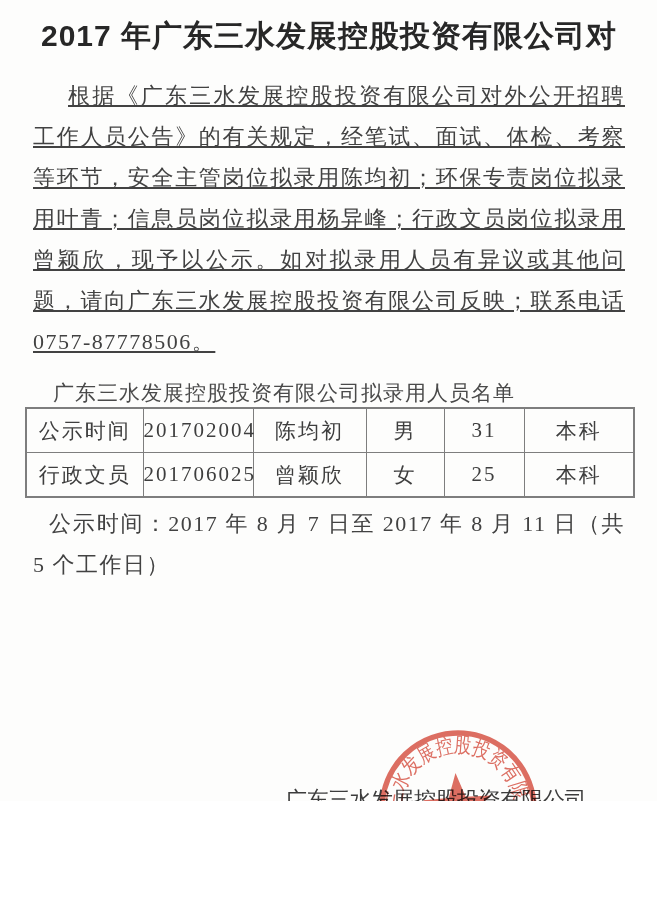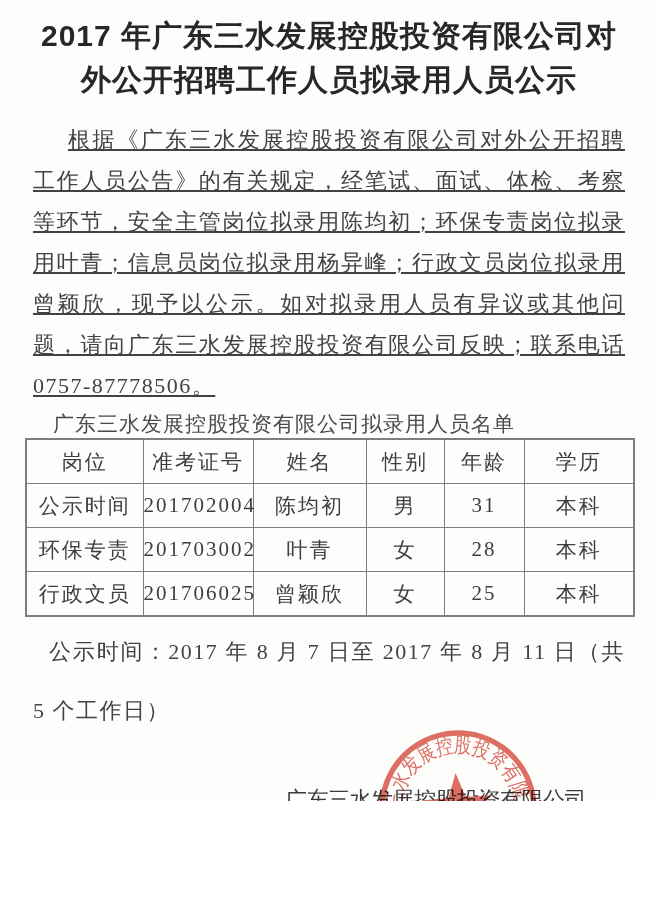--- a/index.html
+++ b/index.html
@@ -25,21 +25,21 @@
   .body-par{
     margin:17px 0 0 0;
     font-size:22px;
     line-height:41px;
     text-align:justify;
     text-indent:35px;
     letter-spacing:1.5px;
     text-decoration:underline;
   }
   .table-caption{
-    margin:4px 0 0 0;
+    margin:17px 0 0 0;
     font-size:21px;
     line-height:28px;
     text-indent:20px;
     letter-spacing:1px;
     color:#4a4a4a;
   }
   table.roster{
     border-collapse:collapse;
     table-layout:fixed;
     width:608px;
@@ -53,21 +53,21 @@
     vertical-align:middle;
     font-weight:normal;
     letter-spacing:2px;
     padding:0;
     height:43px;
   }
   table.roster{border:2px solid #7e7e7e;}
   .period-par{
     margin:5px 0 0 0;
     font-size:22px;
-    line-height:59px;
+    line-height:41px;
     text-align:justify;
     text-indent:16px;
     letter-spacing:1.5px;
   }
   .sig-company{
     position:absolute;left:285px;top:785px;
     font-size:22px;letter-spacing:-0.5px;color:#3c3c3c;white-space:nowrap;
   }
   .sig-date{
     position:absolute;left:357px;top:843px;
@@ -83,58 +83,42 @@
   .seal text{
     font-family:"Liberation Sans","DejaVu Sans",sans-serif;
   }
 </style>
 </head>
 <body>
 
 <div class="page">
   <div class="content">
 
-    <h1 class="doc-title"><span>2017 年广东三水发展控股投资有限公司对</span><br><span>外公开招聘工作人员拟录用人员公示</span></h1>
+    <h1 class="doc-title"><span>2017 年广东三水发展控股投资有限公司对</span><br></h1>
 
     <p class="body-par">根据《广东三水发展控股投资有限公司对外公开招聘工作人员公告》的有关规定，经笔试、面试、体检、考察等环节，安全主管岗位拟录用陈均初；环保专责岗位拟录用叶青；信息员岗位拟录用杨异峰；行政文员岗位拟录用曾颖欣，现予以公示。如对拟录用人员有异议或其他问题，请向广东三水发展控股投资有限公司反映；联系电话 0757-87778506。</p>
 
     <p class="table-caption">广东三水发展控股投资有限公司拟录用人员名单</p>
 
     <table class="roster">
       <colgroup>
         <col style="width:117px">
           <col style="width:110px">
           <col style="width:113px">
         <col style="width:78px">
           <col style="width:80px">
           <col style="width:110px">
       </colgroup>
       <tbody>
-          <tr style="height:44px">
-        <th>岗位</th>
-        <th>准考证号</th>
-        <th>姓名</th>
-        <th>性别</th>
-        <th>年龄</th>
-        <th>学历</th>
-      </tr>
       <tr>
         <td>公示时间</td>
         <td>201702004</td>
         <td>陈均初</td>
         <td>男</td>
         <td>31</td>
-        <td>本科</td>
-      </tr>
-      <tr>
-        <td>环保专责</td>
-        <td>201703002</td>
-        <td>叶青</td>
-        <td>女</td>
-        <td>28</td>
         <td>本科</td>
       </tr>
       <tr>
         <td>行政文员</td>
         <td>201706025</td>
         <td>曾颖欣</td>
         <td>女</td>
         <td>25</td>
         <td>本科</td>
       </tr>

